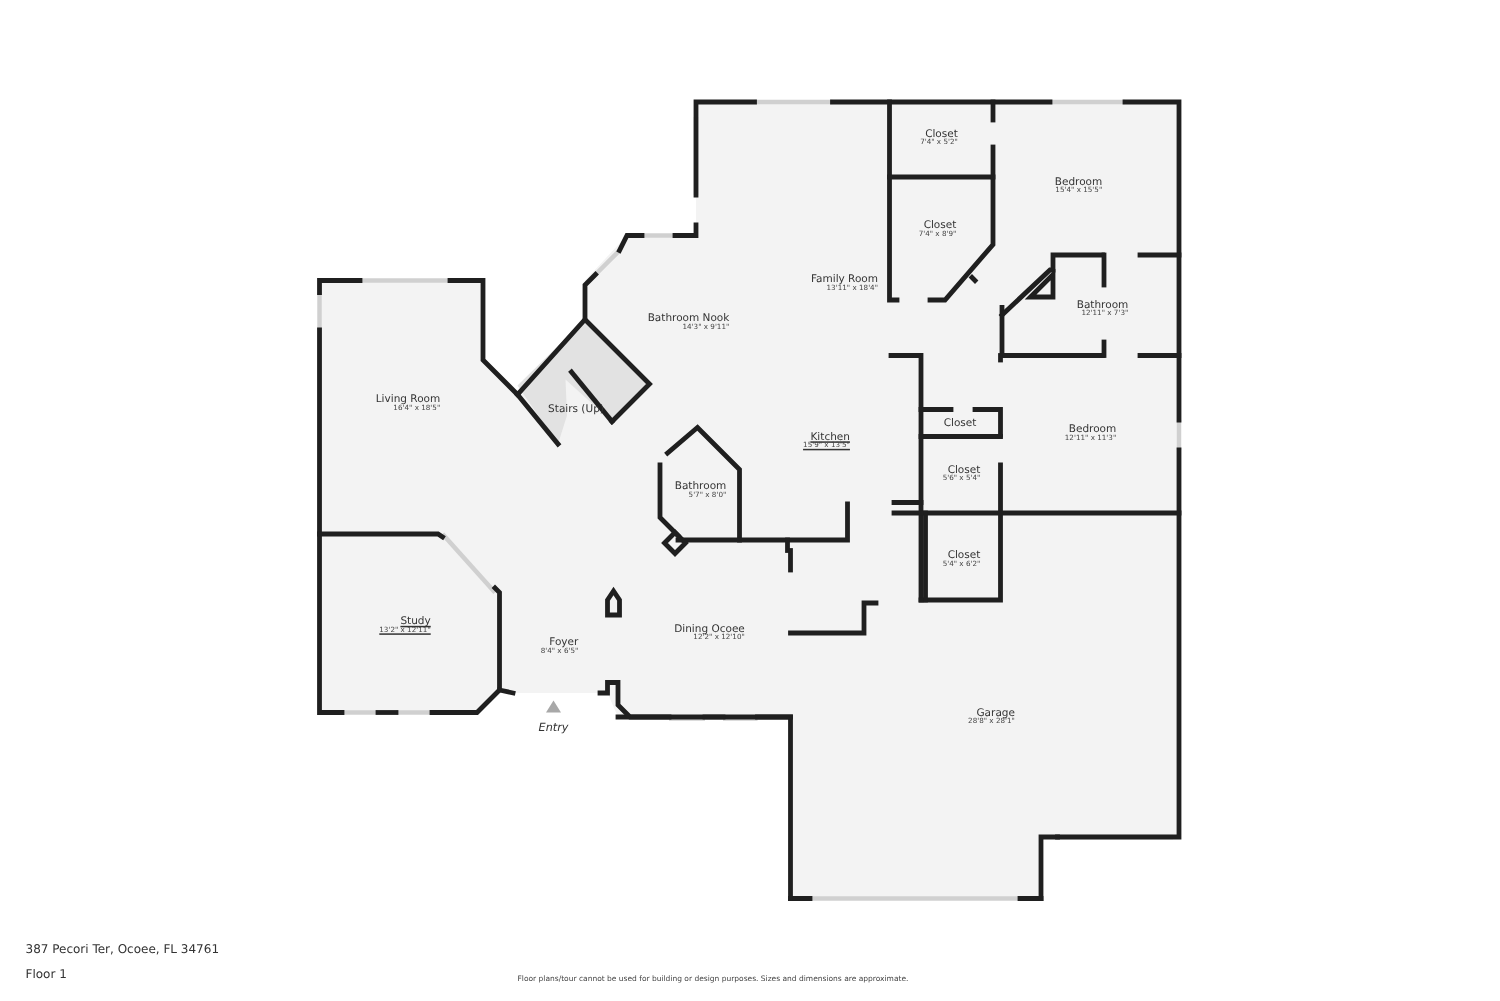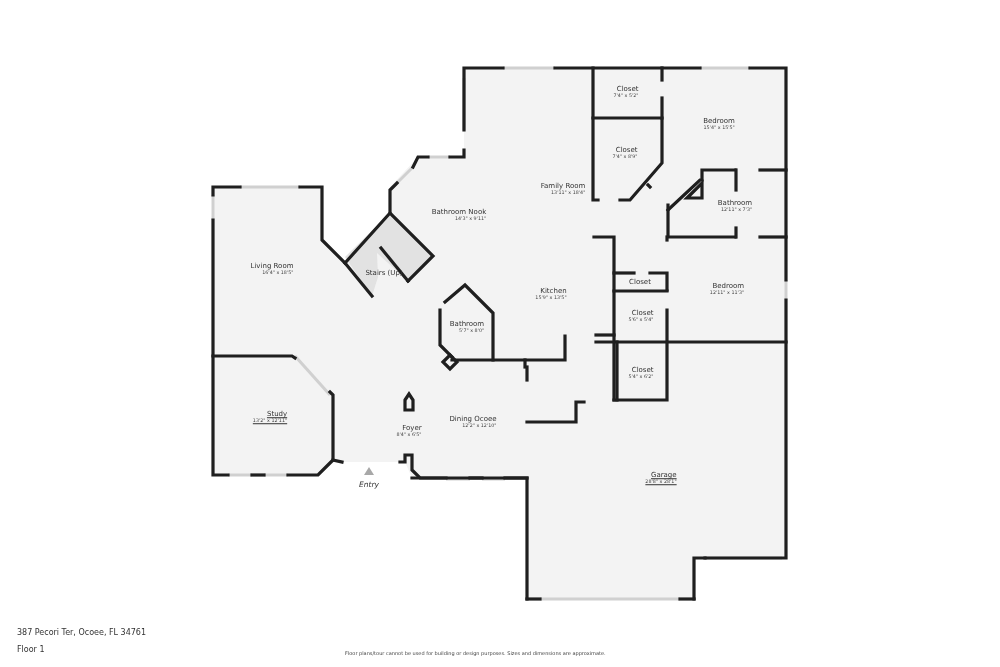--- a/index.html
+++ b/index.html
@@ -138,21 +138,21 @@
   <span class="room-name">Bathroom Nook</span>
   <span class="room-dim">14'3" x 9'11"</span>
 </div>
 <div class="room-label" style="left:384px;top:245px;margin-top:28px;">
   <span class="room-name">Stairs (Up)</span>
 </div>
 <div class="room-label" style="left:272px;top:269px;">
   <span class="room-name">Living Room</span>
   <span class="room-dim">16'4" x 18'5"</span>
 </div>
-<div class="room-label" style="left:551px;top:294px;">
+<div class="room-label" style="left:551px;top:294px;text-decoration:underline;">
   <span class="room-name">Kitchen</span>
   <span class="room-dim">15'9" x 13'5"</span>
 </div>
 <div class="room-label" style="left:640px;top:282px;">
   <span class="room-name">Closet</span>
 </div>
 <div class="room-label" style="left:727px;top:289px;">
   <span class="room-name">Bedroom</span>
   <span class="room-dim">12'11" x 11'3"</span>
 </div>
@@ -165,29 +165,29 @@
   <span class="room-dim">5'7" x 8'0"</span>
 </div>
 <div class="room-label" style="left:641px;top:373px;">
   <span class="room-name">Closet</span>
   <span class="room-dim">5'4" x 6'2"</span>
 </div>
 <div class="room-label" style="left:270px;top:417px;text-decoration:underline;">
   <span class="room-name">Study</span>
   <span class="room-dim">13'2" x 12'11"</span>
 </div>
-<div class="room-label" style="left:373px;top:431px;margin-left:36px;">
+<div class="room-label" style="left:373px;top:431px;">
   <span class="room-name">Foyer</span>
   <span class="room-dim">8'4" x 6'5"</span>
 </div>
 <div class="room-label" style="left:473px;top:422px;">
   <span class="room-name">Dining Ocoee</span>
   <span class="room-dim">12'2" x 12'10"</span>
 </div>
-<div class="room-label" style="left:661px;top:478px;text-decoration:underline;">
+<div class="room-label" style="left:661px;top:478px;">
   <span class="room-name">Garage</span>
   <span class="room-dim">28'8" x 28'1"</span>
 </div>
 
 <div class="entry-label" style="left:369px;top:480px;font-style:italic;">Entry</div>
 
 <div class="footer-address">387 Pecori Ter, Ocoee, FL 34761</div>
 <div class="footer-floor">Floor 1</div>
 <div class="footer-disclaimer">Floor plans/tour cannot be used for building or design purposes. Sizes and dimensions are approximate.</div>
 

